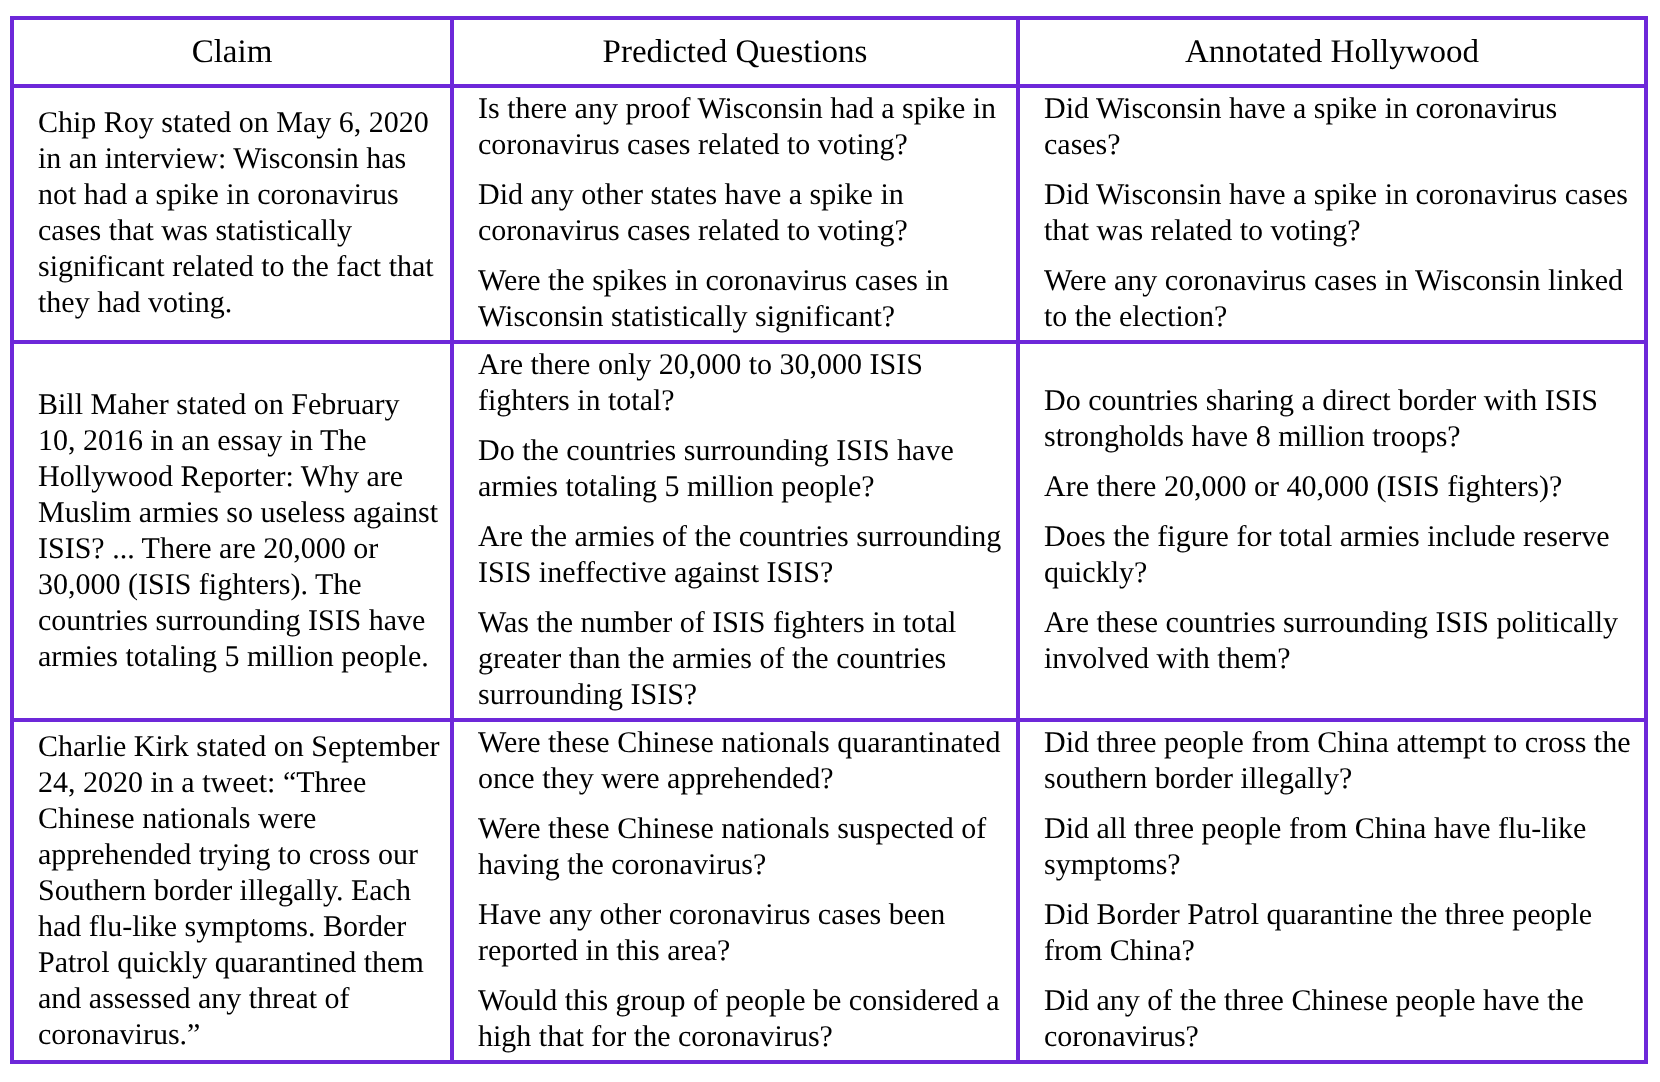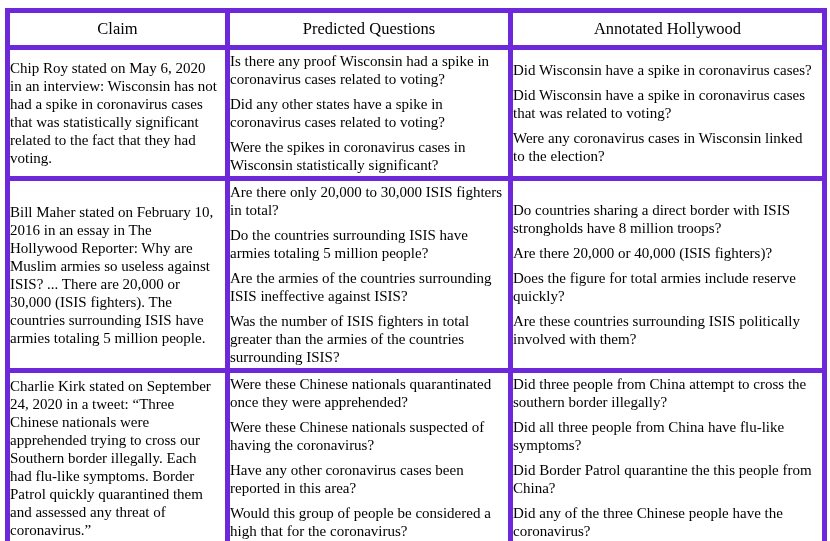--- a/index.html
+++ b/index.html
@@ -22,37 +22,37 @@
   }
   table.qtable {
     border-collapse: collapse;
     table-layout: fixed;
     width: 817px;
     border: 2px solid #1f1f1f;
     background: #ffffff;
   }
   table.qtable th,
   table.qtable td {
-    border: 5px solid #6d28d9;
+    border: 2px solid #6d28d9;
     background: #ffffff;
   }
   table.qtable th {
     font-weight: normal;
     font-size: 16.5px;
     text-align: center;
     vertical-align: middle;
     height: 30px;
     padding: 1px 4px;
   }
   table.qtable td {
     font-size: 15px;
     line-height: 18px;
     vertical-align: middle;
     text-align: left;
-    padding: 2px 5px 2px 0;
+    padding: 2px 5px 2px 12px;
   }
   td p {
     margin: 0;
   }
   td p + p {
     margin-top: 7px;
   }
   tr.row-1 { height: 127px; }
   tr.row-2 { height: 188px; }
   tr.row-3 { height: 164px; }
@@ -116,19 +116,19 @@
         </td>
         <td>
           <p>Were these Chinese nationals quarantinated once they were apprehended?</p>
           <p>Were these Chinese nationals suspected of having the coronavirus?</p>
           <p>Have any other coronavirus cases been reported in this area?</p>
           <p>Would this group of people be considered a high that for the coronavirus?</p>
         </td>
         <td>
           <p>Did three people from China attempt to cross the southern border illegally?</p>
           <p>Did all three people from China have flu-like symptoms?</p>
-          <p>Did Border Patrol quarantine the this people from China?</p>
+          <p>Did Border Patrol quarantine the three people from China?</p>
           <p>Did any of the three Chinese people have the coronavirus?</p>
         </td>
       </tr>
     </tbody>
   </table>
 </div>
 
 </body></html>

